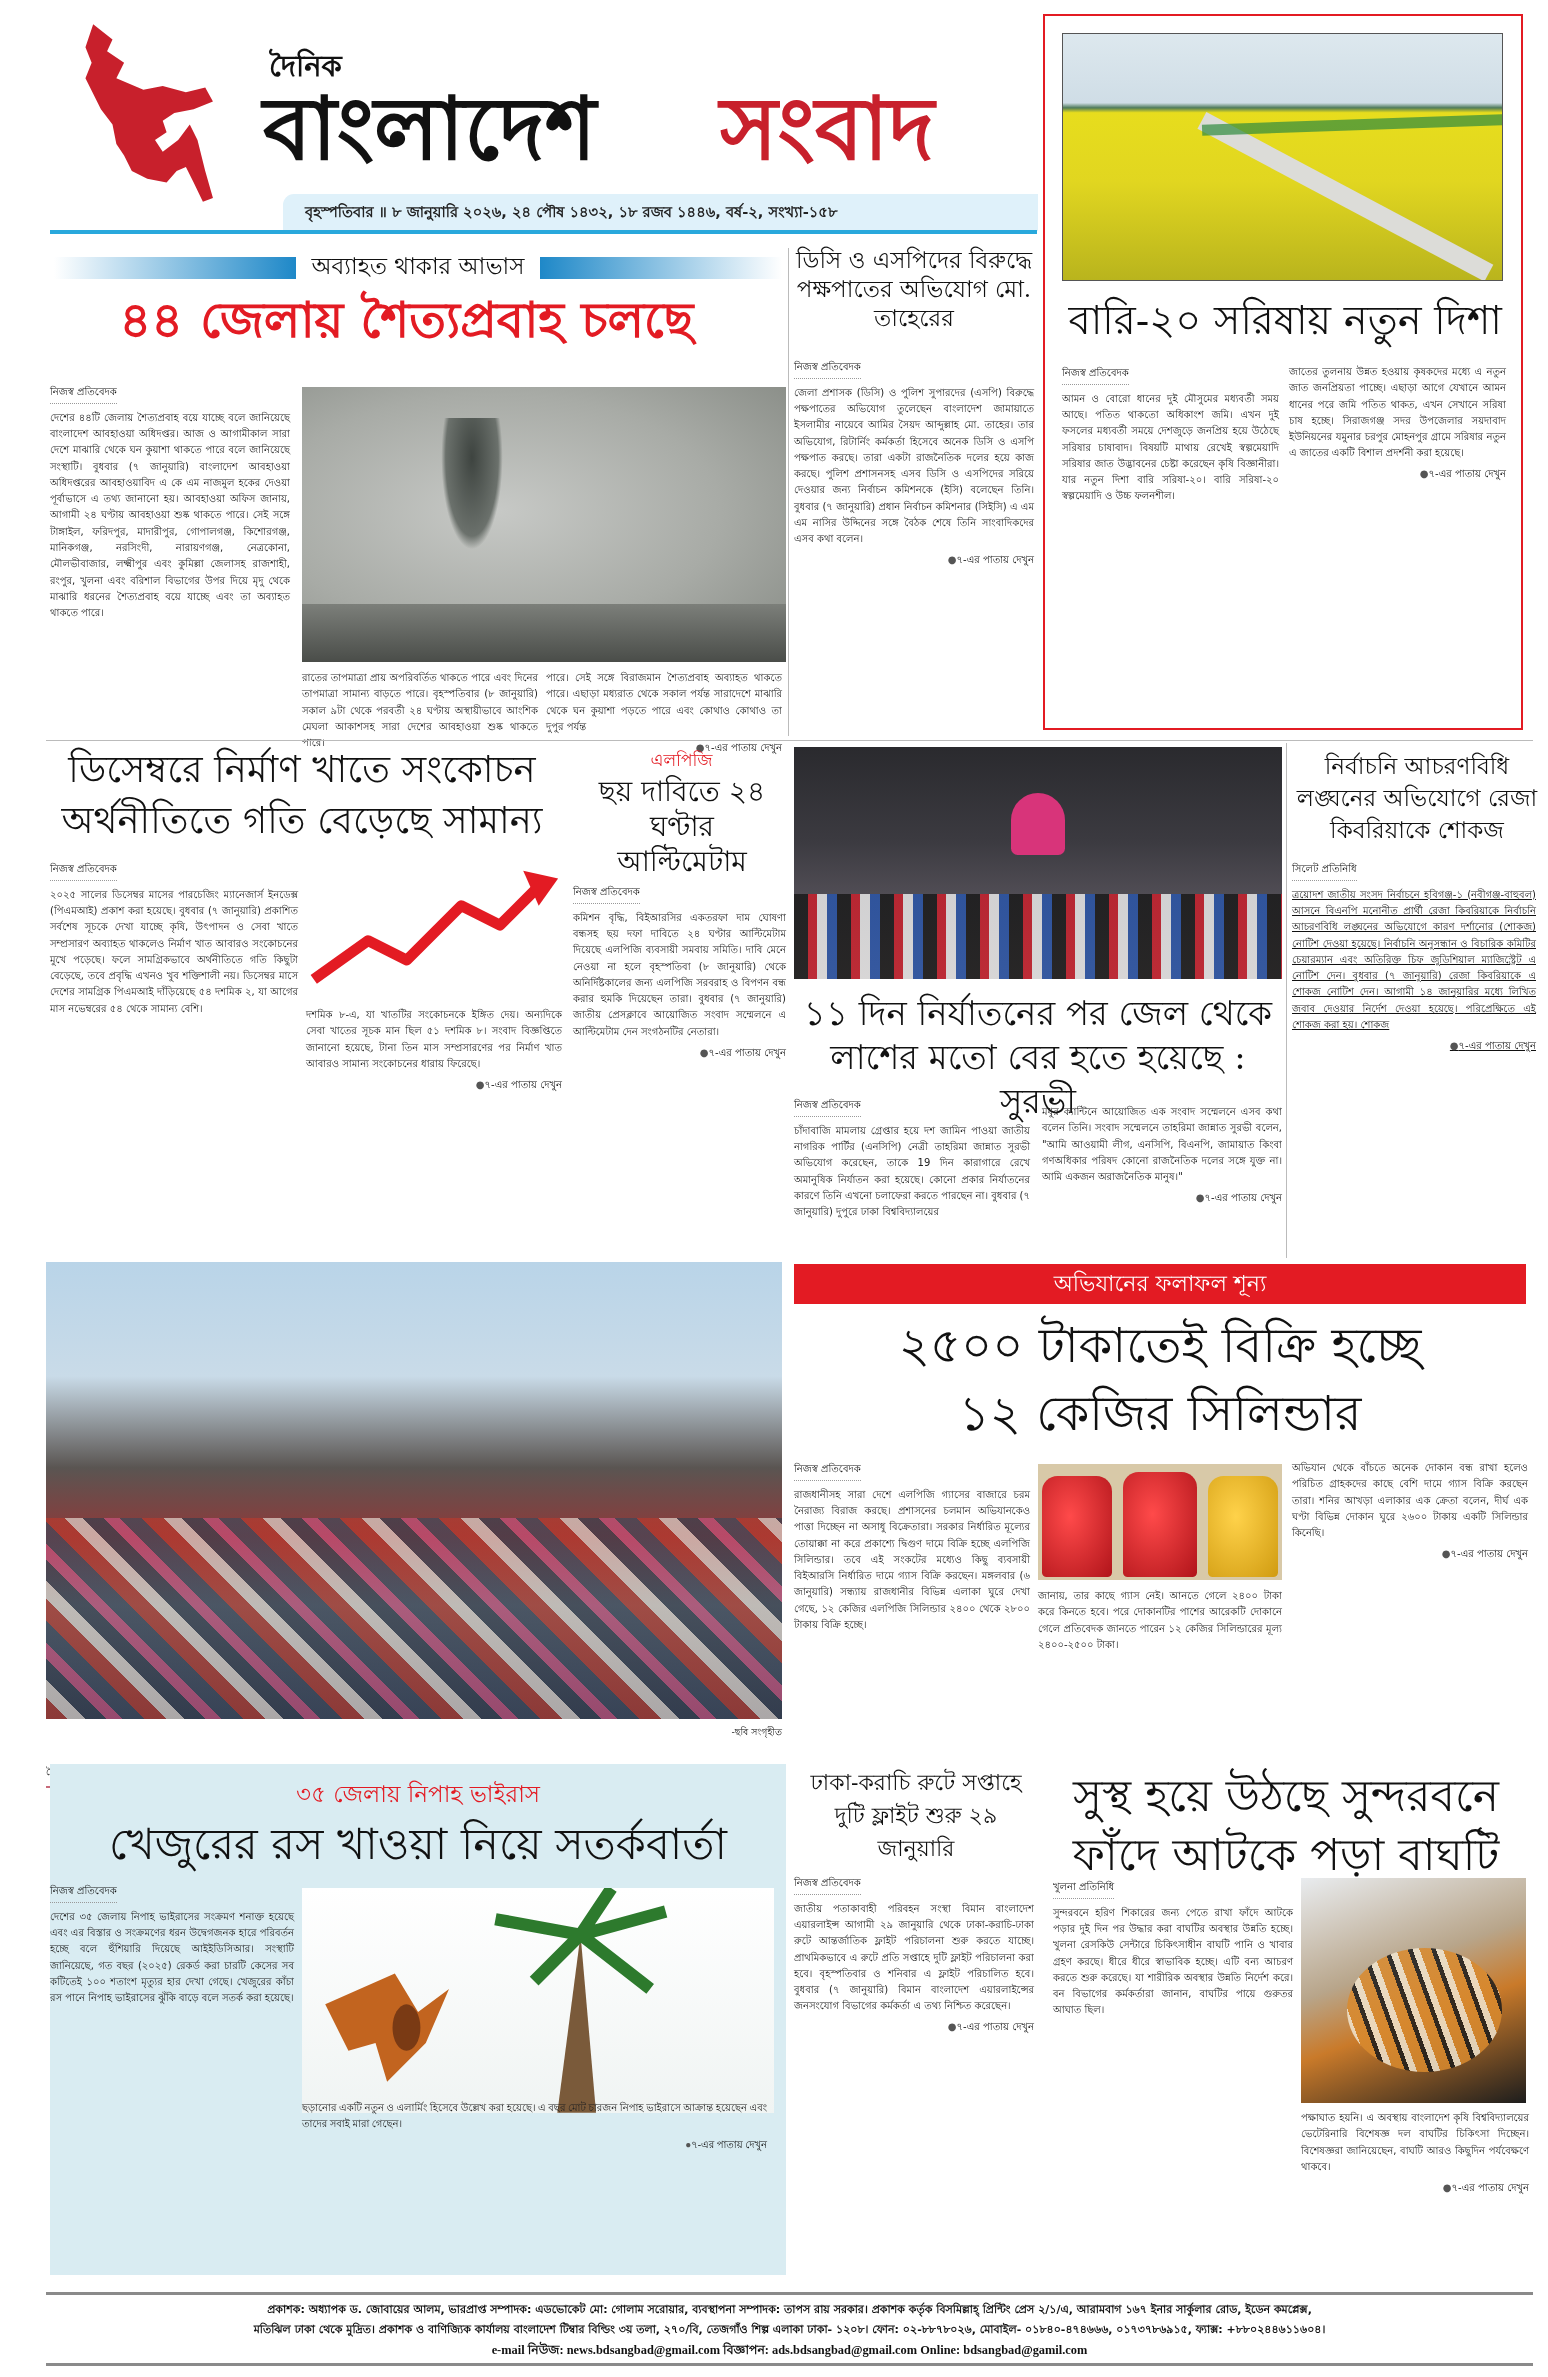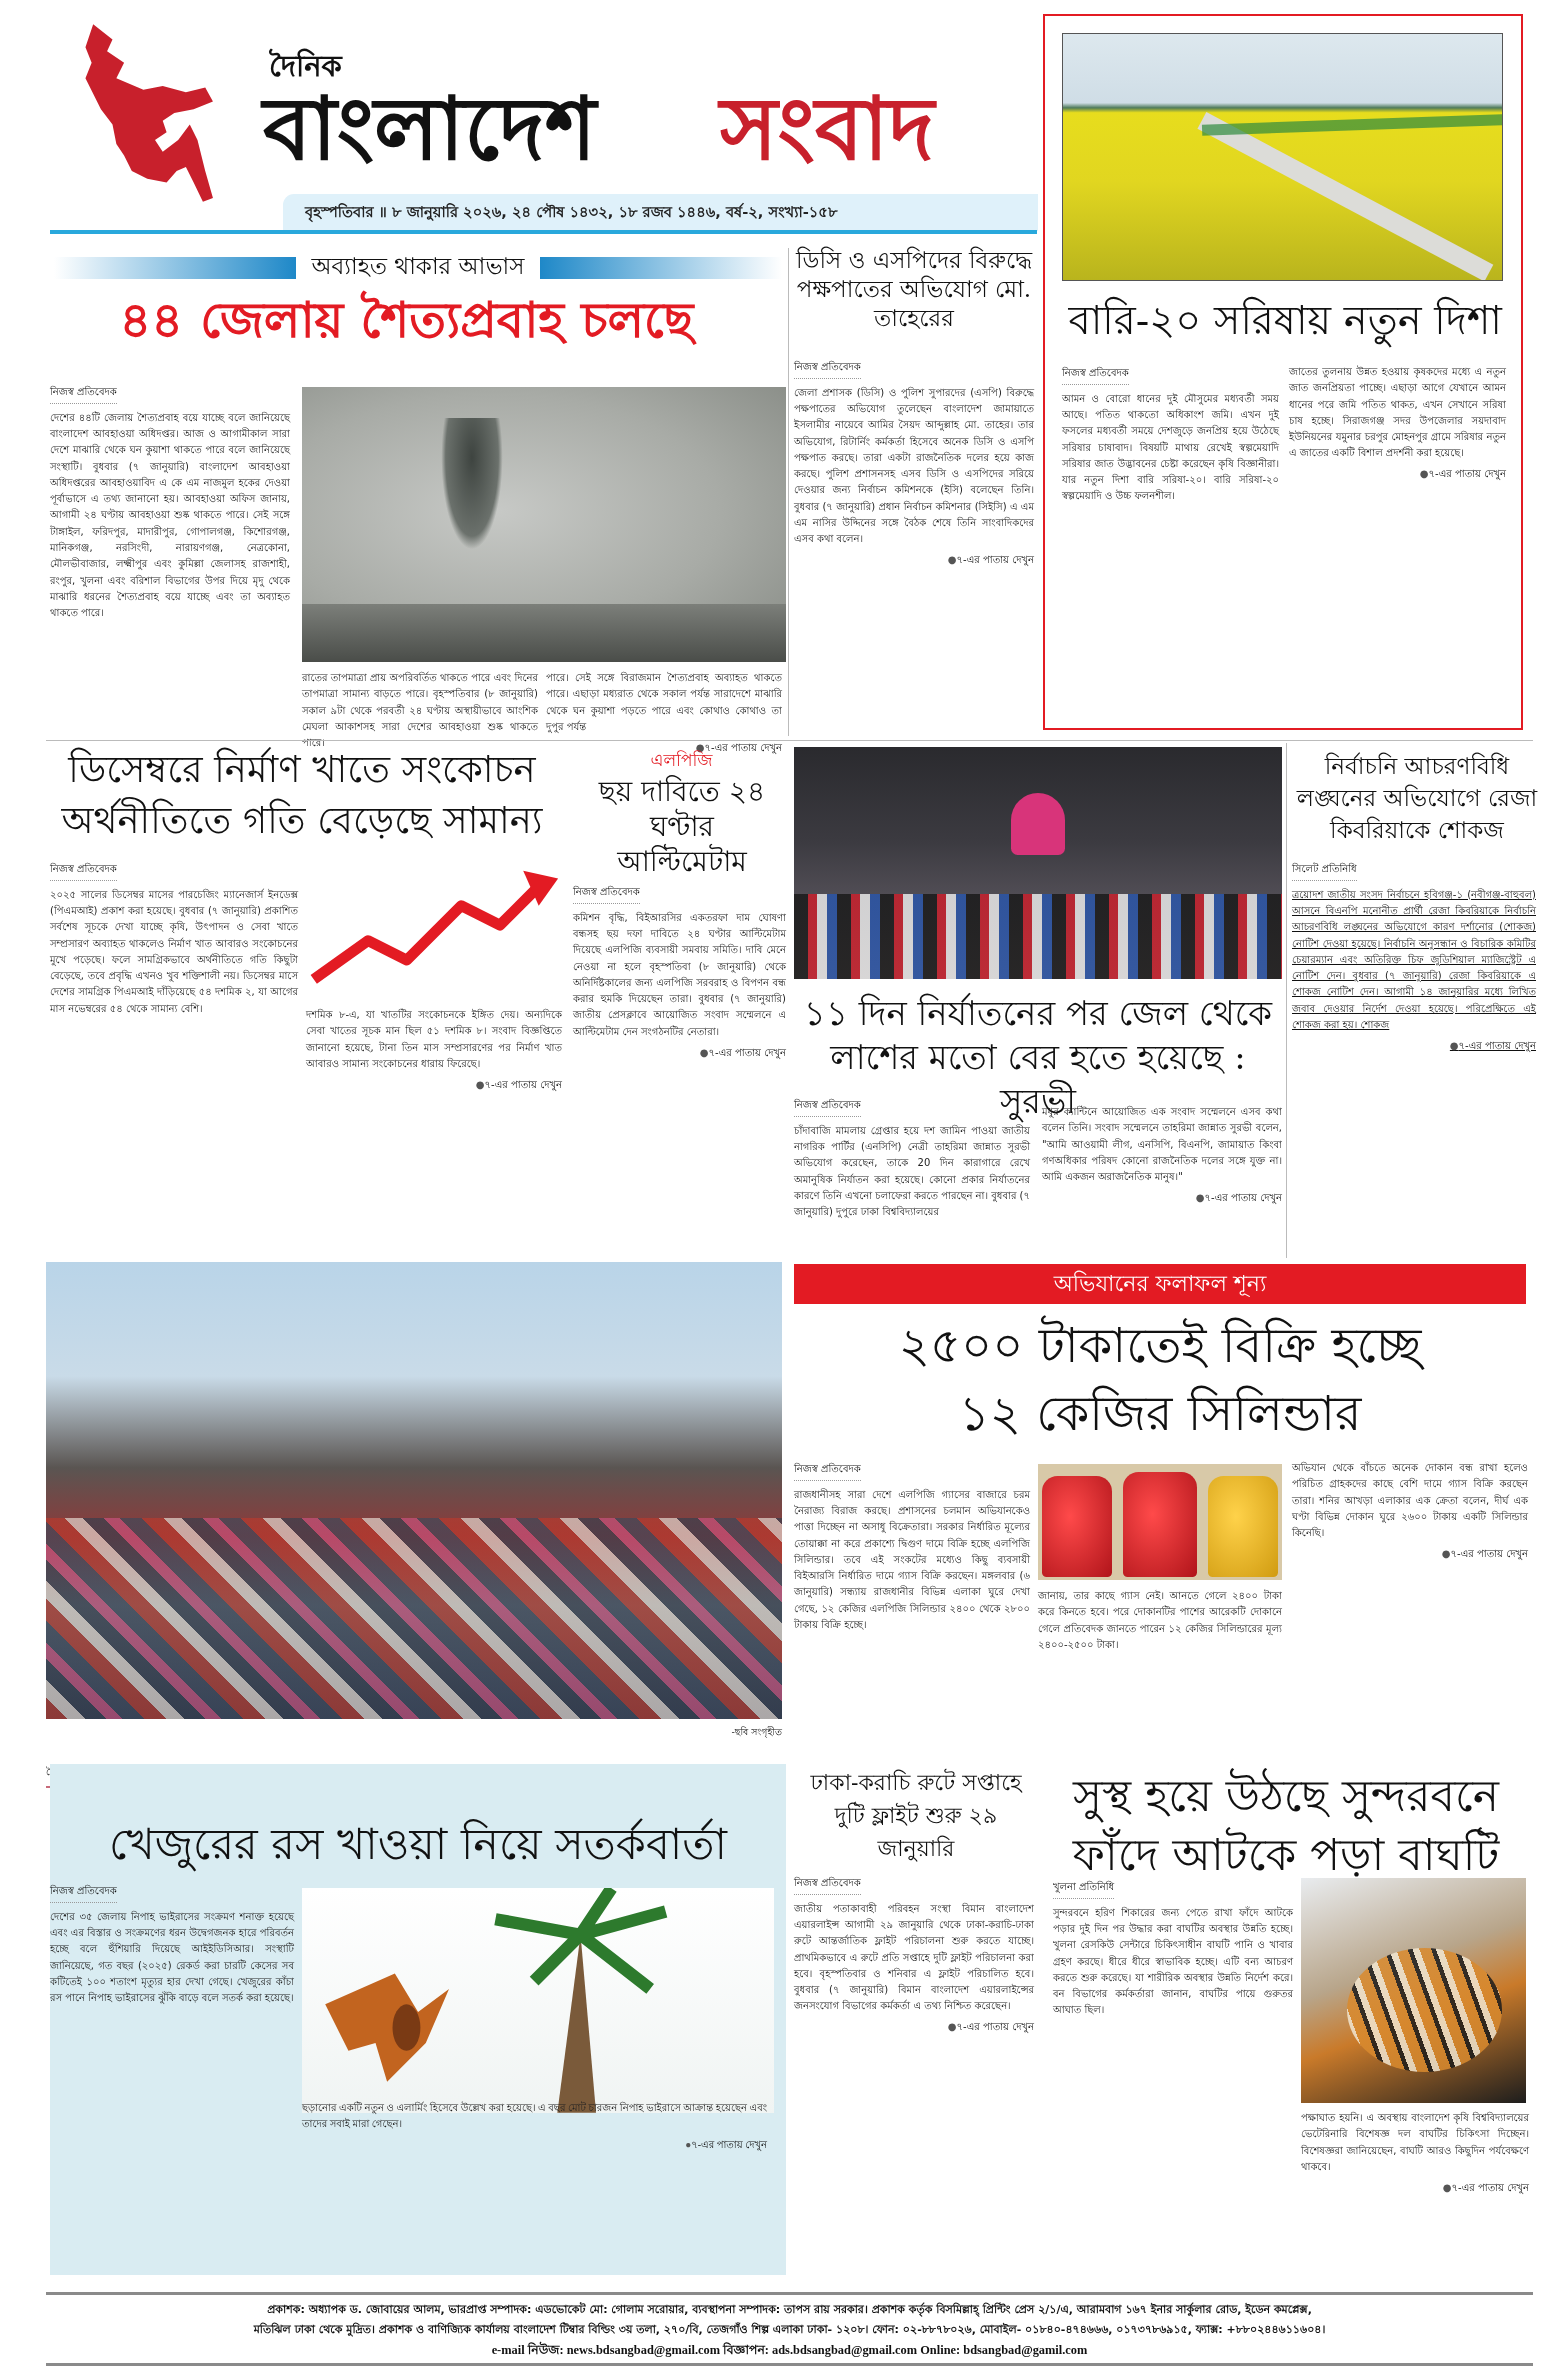--- a/index.html
+++ b/index.html
@@ -102,21 +102,21 @@
   <div class="cont">৭-এর পাতায় দেখুন</div>
 </div>
 
 <div class="photo" style="left:794px;top:747px;width:488px;height:232px;background:linear-gradient(180deg,#2a2a2e 0%,#3b3a40 40%,#56525a 70%,#7a6f70 100%);">
   <div style="position:absolute;left:217px;top:46px;width:54px;height:62px;border-radius:31px 31px 7.7px 7.7px;background:#d8347a;"></div>
   <div style="position:absolute;left:0;top:147px;width:488px;height:85px;background:repeating-linear-gradient(90deg,#1a1a1a 0 14px,#c8202c 14px 23px,#e8e8e8 23px 33px,#2a55a8 33px 43px);opacity:.85;"></div>
 </div>
 <div class="abs hl" style="left:794px;top:991px;width:488px;font-size:34px;line-height:1.3;">১১ দিন নির্যাতনের পর জেল থেকে লাশের মতো বের হতে হয়েছে : সুরভী</div>
 <div class="abs" style="left:794px;top:1096px;width:236px;">
   <div class="byline">নিজস্ব প্রতিবেদক</div>
-  <div class="body-text">চাঁদাবাজি মামলায় গ্রেপ্তার হয়ে দশ জামিন পাওয়া জাতীয় নাগরিক পার্টির (এনসিপি) নেত্রী তাহরিমা জান্নাত সুরভী অভিযোগ করেছেন, তাকে 20 দিন কারাগারে রেখে অমানুষিক নির্যাতন করা হয়েছে। কোনো প্রকার নির্যাতনের কারণে তিনি এখনো চলাফেরা করতে পারছেন না। বুধবার (৭ জানুয়ারি) দুপুরে ঢাকা বিশ্ববিদ্যালয়ের</div>
+  <div class="body-text">চাঁদাবাজি মামলায় গ্রেপ্তার হয়ে দশ জামিন পাওয়া জাতীয় নাগরিক পার্টির (এনসিপি) নেত্রী তাহরিমা জান্নাত সুরভী অভিযোগ করেছেন, তাকে 19 দিন কারাগারে রেখে অমানুষিক নির্যাতন করা হয়েছে। কোনো প্রকার নির্যাতনের কারণে তিনি এখনো চলাফেরা করতে পারছেন না। বুধবার (৭ জানুয়ারি) দুপুরে ঢাকা বিশ্ববিদ্যালয়ের</div>
 </div>
 <div class="abs" style="left:1042px;top:1104px;width:240px;">
   <div class="body-text">মধুর ক্যান্টিনে আয়োজিত এক সংবাদ সম্মেলনে এসব কথা বলেন তিনি। সংবাদ সম্মেলনে তাহরিমা জান্নাত সুরভী বলেন, "আমি আওয়ামী লীগ, এনসিপি, বিএনপি, জামায়াত কিংবা গণঅধিকার পরিষদ কোনো রাজনৈতিক দলের সঙ্গে যুক্ত না। আমি একজন অরাজনৈতিক মানুষ।"</div>
   <div class="cont">৭-এর পাতায় দেখুন</div>
 </div>
 
 <div class="col-rule" style="left:1286px;top:743px;height:515px;"></div>
 <div class="abs hl" style="left:1293px;top:750px;width:248px;font-size:23px;line-height:1.4;">নির্বাচনি আচরণবিধি লঙ্ঘনের অভিযোগে রেজা কিবরিয়াকে শোকজ</div>
 <div class="abs" style="left:1292px;top:860px;width:244px;text-decoration:underline;">
   <div class="byline">সিলেট প্রতিনিধি</div>
@@ -148,20 +148,21 @@
 </div>
 <div class="abs" style="left:1038px;top:1588px;width:244px;">
   <div class="body-text">জানায়, তার কাছে গ্যাস নেই। আনতে গেলে ২৪০০ টাকা করে কিনতে হবে। পরে দোকানটির পাশের আরেকটি দোকানে গেলে প্রতিবেদক জানতে পারেন ১২ কেজির সিলিন্ডারের মূল্য ২৪০০-২৫০০ টাকা।</div>
 </div>
 <div class="abs" style="left:1292px;top:1460px;width:236px;">
   <div class="body-text">অভিযান থেকে বাঁচতে অনেক দোকান বন্ধ রাখা হলেও পরিচিত গ্রাহকদের কাছে বেশি দামে গ্যাস বিক্রি করছেন তারা। শনির আখড়া এলাকার এক ক্রেতা বলেন, দীর্ঘ এক ঘণ্টা বিভিন্ন দোকান ঘুরে ২৬০০ টাকায় একটি সিলিন্ডার কিনেছি।</div>
   <div class="cont">৭-এর পাতায় দেখুন</div>
 </div>
 
 <div class="abs" style="left:50px;top:1764px;width:736px;height:511px;background:#d9ecf2;">
+  <div class="abs hl" style="left:0;top:15.5px;width:736px;font-size:23px;color:#e31b23;">৩৫ জেলায় নিপাহ ভাইরাস</div>
   <div class="abs hl" style="left:0;top:54px;width:736px;font-size:43px;">খেজুরের রস খাওয়া নিয়ে সতর্কবার্তা</div>
   <div class="abs" style="left:0;top:118px;width:244px;">
     <div class="byline">নিজস্ব প্রতিবেদক</div>
     <div class="body-text">দেশের ৩৫ জেলায় নিপাহ ভাইরাসের সংক্রমণ শনাক্ত হয়েছে এবং এর বিস্তার ও সংক্রমণের ধরন উদ্বেগজনক হারে পরিবর্তন হচ্ছে বলে হুঁশিয়ারি দিয়েছে আইইডিসিআর। সংস্থাটি জানিয়েছে, গত বছর (২০২৫) রেকর্ড করা চারটি কেসের সব কটিতেই ১০০ শতাংশ মৃত্যুর হার দেখা গেছে। খেজুরের কাঁচা রস পানে নিপাহ ভাইরাসের ঝুঁকি বাড়ে বলে সতর্ক করা হয়েছে।</div>
   </div>
   <div class="photo" style="left:252px;top:124px;width:472px;height:225px;background:linear-gradient(180deg,#ffffff 0%,#f0f4f3 100%);">
     <svg width="472" height="225" viewBox="0 0 610 290">
       <path d="M30,150 L120,110 L150,160 L190,130 L160,200 L110,250 L95,200 L60,210 Z" fill="#c2641f"></path>
       <ellipse cx="135" cy="180" rx="18" ry="30" fill="#7a3a14"></ellipse>
       <path d="M330,290 L360,60 L380,290 Z" fill="#7a5a3a"></path>

